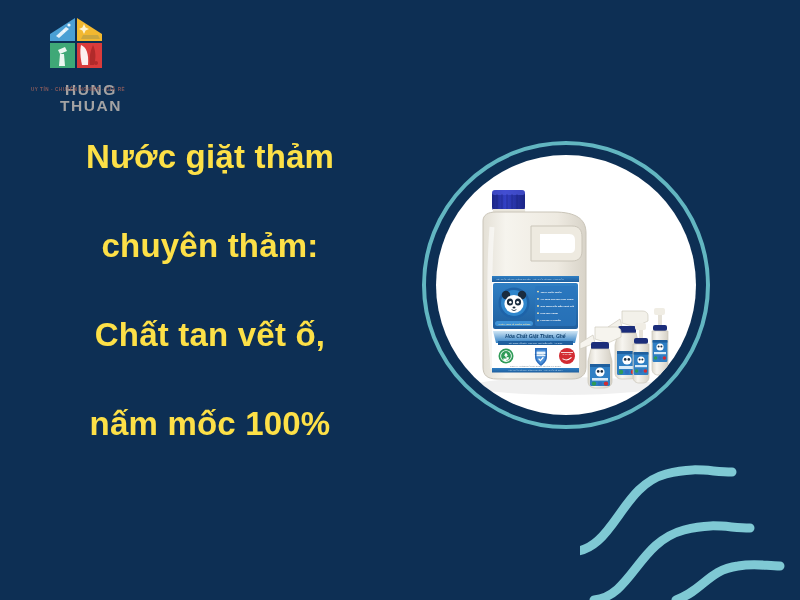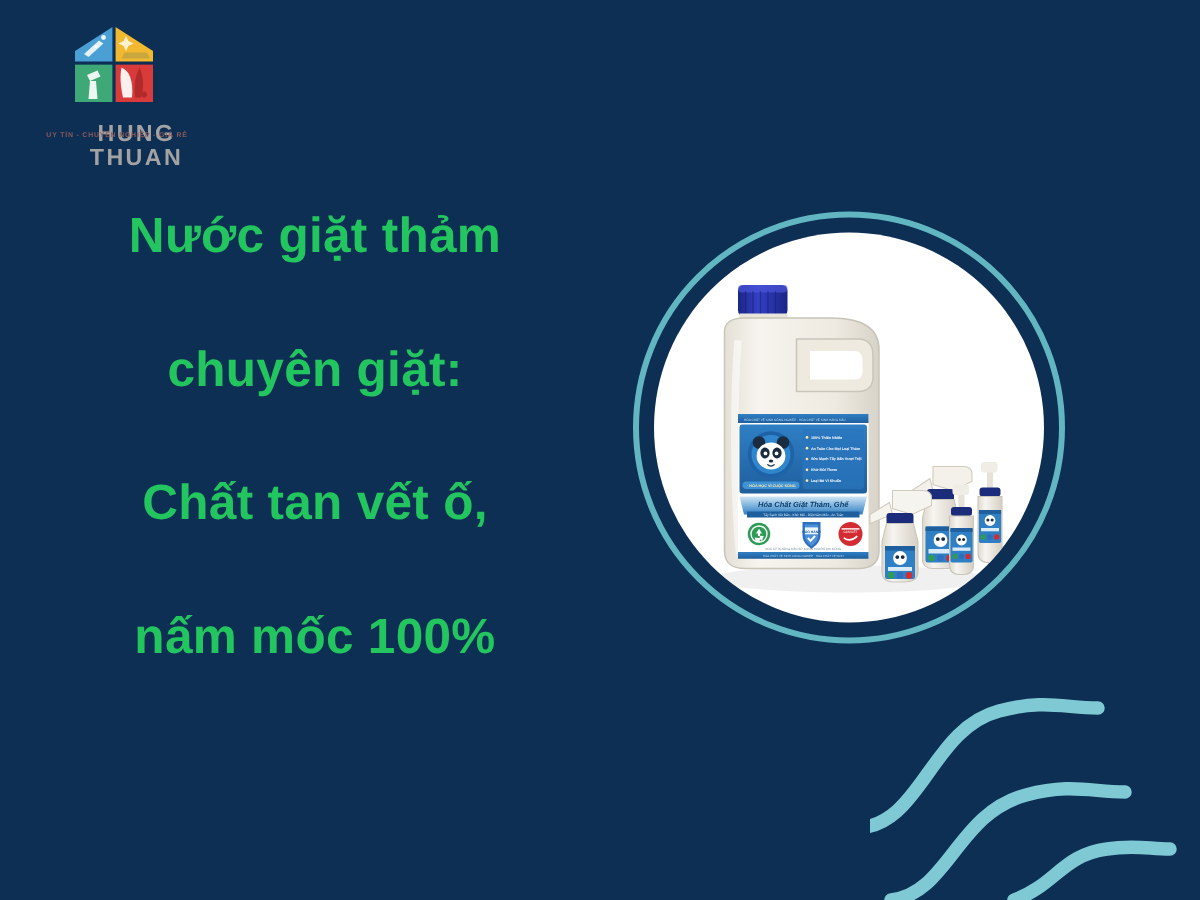--- a/index.html
+++ b/index.html
@@ -29,21 +29,21 @@
     position:absolute;left:0;top:74px;width:120px;text-align:center;
     color:#8b5b5b;font-size:4.6px;font-weight:bold;letter-spacing:.55px;
     line-height:1;white-space:nowrap;
   }
 
   
   #headline{
     position:absolute;left:0;top:140px;width:420px;
   }
   .hl-line{
-    color:#22c55e;
+    color:#fde047;
     font-size:33px;font-weight:bold;
     text-align:center;
     line-height:1;
     margin:0 0 56px 0;
     letter-spacing:.2px;
     white-space:nowrap;
   }
   .hl-line:last-child{margin-bottom:0;margin-top:37px;}
 
   
@@ -102,21 +102,21 @@
       <path d="M12 27.3 L68 27.3 L68 28.9 L12 28.9 Z" fill="#0d2f54"></path>
     </svg>
   </div>
 
   <div id="logo-name">HUNG THUAN</div>
   <div id="logo-tagline">UY TÍN - CHUYÊN NGHIỆP - GIÁ RẺ</div>
 </div>
 
 <div id="headline">
   <div class="hl-line">Nước giặt thảm</div>
-  <div class="hl-line">chuyên giặt:</div>
+  <div class="hl-line">chuyên thảm:</div>
   <div class="hl-line">Chất tan vết ố,</div>
   <div class="hl-line">nấm mốc 100%</div>
 </div>
 
 <div id="product-circle">
   <div id="ring-outer"></div>
   <div id="circle-white">
 
     <svg id="product-svg" viewBox="0 0 260 260" xmlns="http://www.w3.org/2000/svg">
       <defs>

